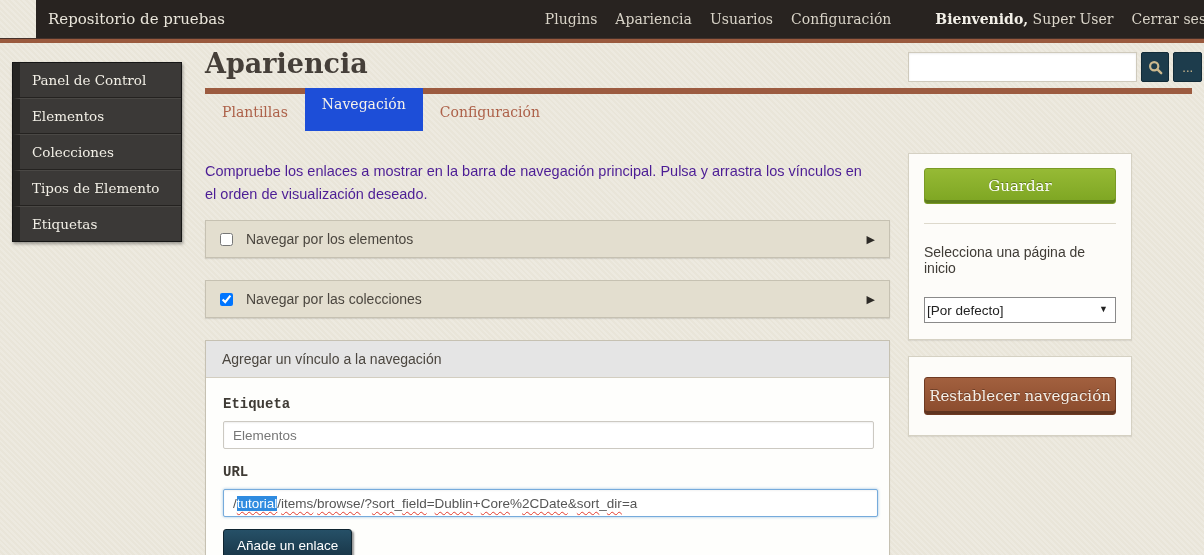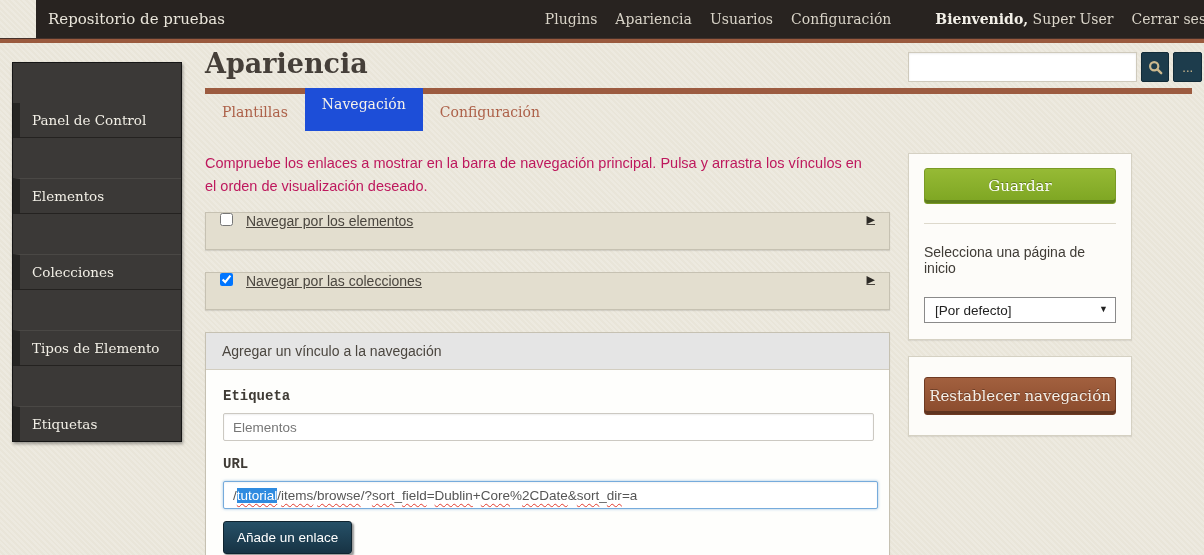--- a/index.html
+++ b/index.html
@@ -35,21 +35,20 @@
     background:#3b3937;
   }
   .sidebar-item {
     display:block; padding:9px 10px 9px 12px;
     background:#3b3937;
     border-left:7px solid #262523;
     border-bottom:1px solid #242220;
     border-top:1px solid #4a4845;
     color:#f2efe6; font-family:"DejaVu Serif", serif; font-size:13.5px;
     cursor:pointer;
-    margin-top:40px;
   }
   .sidebar-item:first-child { border-top:none; }
   .sidebar-item:last-child { border-bottom:none; }
 
   
   .page-title {
     position:absolute; left:205px; top:48px;
     font-family:"DejaVu Serif", serif; font-size:27px; color:#453f39;
   }
   .search-wrap { position:absolute; left:908px; top:52px; width:294px; height:30px; display:flex; }
@@ -71,28 +70,27 @@
   .tab {
     padding:10px 17px 11px; font-family:"DejaVu Serif", serif; font-size:14px;
     color:#ad6149; cursor:pointer;
   }
   .tab.active {
     background:#1d4ed8; color:#f6f2ea; margin-top:-6px; padding-top:8px;
   }
 
   
   .main { position:absolute; left:205px; top:152px; width:685px; }
-  .description { font-size:14.5px; line-height:23px; color:#be185d; width:670px; margin-bottom:14px; }
+  .description { font-size:14.5px; line-height:23px; color:#4c1d95; width:670px; margin-bottom:14px;margin-top:8px; }
 
   .drawer {
     height:38px; background:#e3decf; border:1px solid #c6c1b2;
     box-shadow:0 1px 1px rgba(0,0,0,.1);
-    display:flex; padding:0 14px; margin-bottom:22px;
-    cursor:pointer;
-    text-decoration:underline;
+    display:flex; align-items:center; padding:0 14px; margin-bottom:22px;
+    cursor:pointer;
   }
   .drawer input[type=checkbox] { width:13px; height:13px; cursor:pointer; }
   .drawer .drawer-label { margin-left:13px; font-size:14px; color:#4b463f; }
   .drawer .arrow { margin-left:auto; color:#2d2a26; font-size:11px; }
 
   .panel {
     border:1px solid #c6c1b2; background:#fefefc; box-shadow:0 1px 1px rgba(0,0,0,.08);
   }
   .panel-header {
     background:#e5e5e5; border-bottom:1px solid #d3cec0;
@@ -134,21 +132,21 @@
     background:linear-gradient(#96ba35,#7da522);
     border:1px solid #7a9a25; border-radius:3px;
     box-shadow:inset 0 -3px 0 #5f7e1d; text-shadow:0 -1px 0 rgba(0,0,0,.3);
     cursor:pointer;
   }
   .divider { border:none; border-top:1px solid #ddd9cc; margin:19px 0 20px; }
   .select-label { font-size:14px; font-weight:normal; color:#3f3b35; margin-bottom:21px; }
   .select-wrap { position:relative; width:100%; }
   .home-select {
     width:100%; height:26px; border:1px solid #8a8a8a; background:#fff;
-    font-size:13.5px; color:#222; padding:0 10px; border-radius:0;
+    font-size:13.5px; color:#222; padding:0 2px; border-radius:0;
     appearance:none; -webkit-appearance:none; cursor:pointer;
   }
   .select-arrow {
     position:absolute; right:8px; top:7px; font-size:9px; color:#222; pointer-events:none;
   }
   .reset-panel { padding:20px 15px; }
   .reset-btn {
     width:100%; height:38px; color:#f4efe8;
     font-family:"DejaVu Serif", serif; font-size:15px;
     background:linear-gradient(#a2603f,#8a4b2d);

